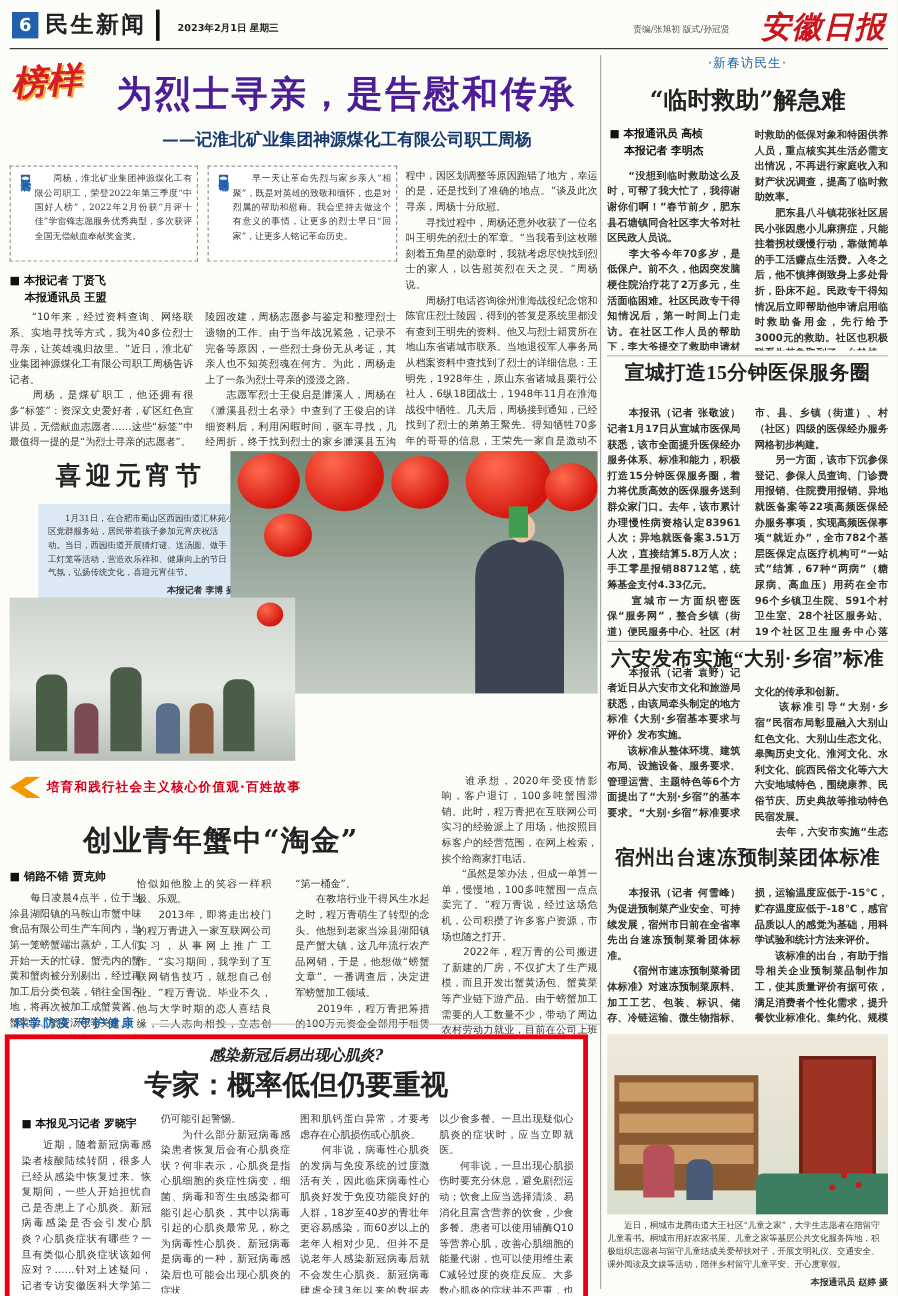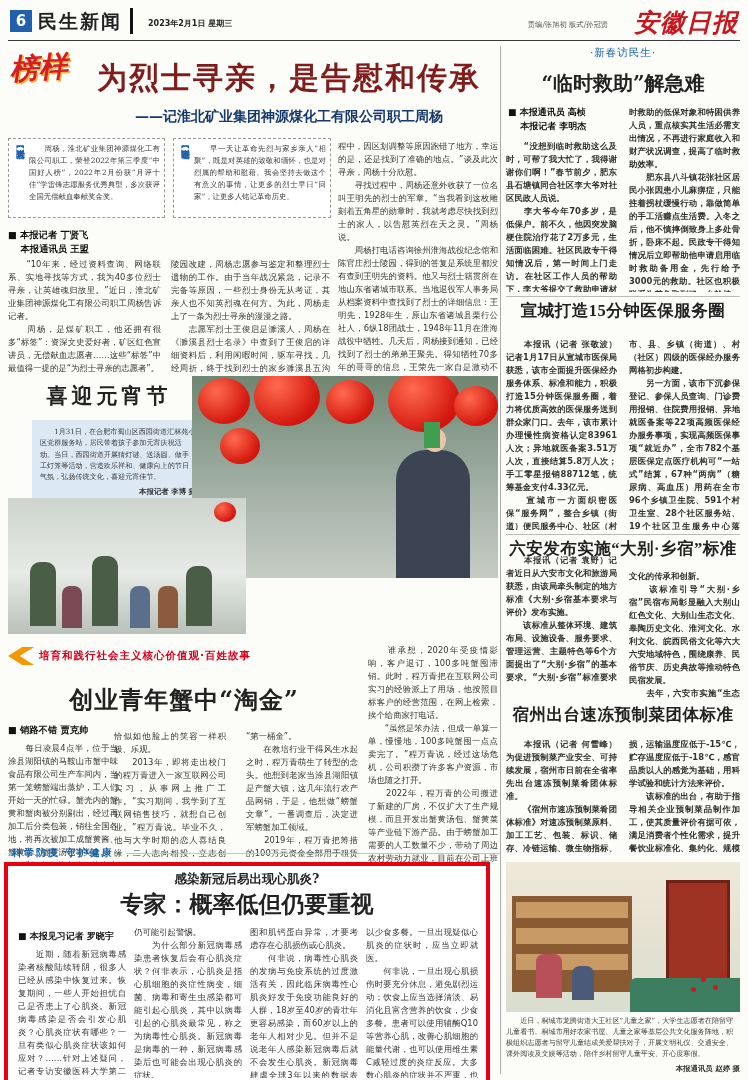--- a/index.html
+++ b/index.html
@@ -28,21 +28,21 @@
   .left{position:absolute;left:8px;top:44px;width:490px;height:1036px;}
   .right{position:absolute;left:506px;top:44px;width:234px;height:1036px;}
   .vrule{position:absolute;left:499.5px;top:46px;height:1028px;border-left:1px solid #aaa;}
 
   
   .lead{position:absolute;inset:0 0 auto 0;height:330px;}
   .logo{position:absolute;top:4px;left:2px;width:74px;height:54px;font-size:29px;font-weight:bold;
         font-style:italic;color:#d41e24;text-shadow:1.5px 1.5px 0 #f0b43c;transform:rotate(-4deg);
         font-family:"DejaVu Serif",serif;}
   .lead-head{position:absolute;top:14px;left:72px;width:418px;margin:0;text-align:center;
-             font-size:30px;font-weight:900;letter-spacing:2px;color:#7f1d1d;}
+             font-size:30px;font-weight:900;letter-spacing:2px;color:#4c1d95;}
   .lead-sub{position:absolute;top:64px;left:72px;width:418px;margin:0;text-align:center;
             font-size:14px;font-weight:bold;color:#15396d;}
   .infobox{position:absolute;top:94px;height:80px;border:1px dashed #979797;display:flex;
            padding:4px;box-sizing:border-box;background:#fff;}
   .box1{left:0;width:157px;} .box2{left:165px;width:158px;}
   .vlabel{writing-mode:vertical-rl;font-size:8.6px;color:#2160ad;font-weight:bold;
           line-height:1.1;flex:0 0 12px;}
   .boxtext{flex:1;font-size:7.4px;line-height:1.62;text-align:justify;padding-left:4px;}
   .tallcol{position:absolute;top:96px;left:330px;width:160px;height:232px;}
   .byline-lead{position:absolute;top:184px;left:0;width:154px;font-size:9.3px;line-height:1.5;}
@@ -84,21 +84,21 @@
   .cc2{top:86px;left:106px;width:112px;height:132px;}
   .cc3{top:86px;left:238px;width:112px;height:132px;}
   .cc4{top:0;left:360px;width:130px;height:218px;}
 
   
   .health{position:absolute;top:802px;left:0;width:494px;height:234px;}
   .hlabel{position:absolute;top:0;left:4px;font-size:10px;color:#1b62a8;font-weight:bold;letter-spacing:2px;}
   .hlabel-rule{position:absolute;top:7px;left:118px;right:2px;border-top:1px solid #c4c4c4;}
   .redbox{position:absolute;top:16px;left:-4px;width:486px;height:224px;border:4.5px solid #e60012;
           background:#fff;box-sizing:border-box;padding:4px 8px;overflow:hidden;}
-  .kicker{text-align:center;font-size:12.5px;font-weight:bold;margin-top:1px;}
+  .kicker{text-align:center;font-size:12.5px;font-weight:bold;margin-top:1px;font-style:italic;}
   .hhead{text-align:center;font-size:23px;font-weight:900;margin:1px 0 0;}
   .hbyline{position:absolute;top:64px;left:10px;font-size:9px;}
   .hc{position:absolute;top:60px;width:108px;height:152px;}
   .hc1{top:82px;left:10px;height:130px;}
   .hc2{left:126px;} .hc3{left:242px;} .hc4{left:358px;width:112px;}
 
   
   .rart{position:absolute;left:0;width:234px;}
   .toplabel{position:absolute;top:2px;width:100%;text-align:center;font-size:10.5px;
             font-weight:normal;color:#1b62a8;letter-spacing:1px;}

